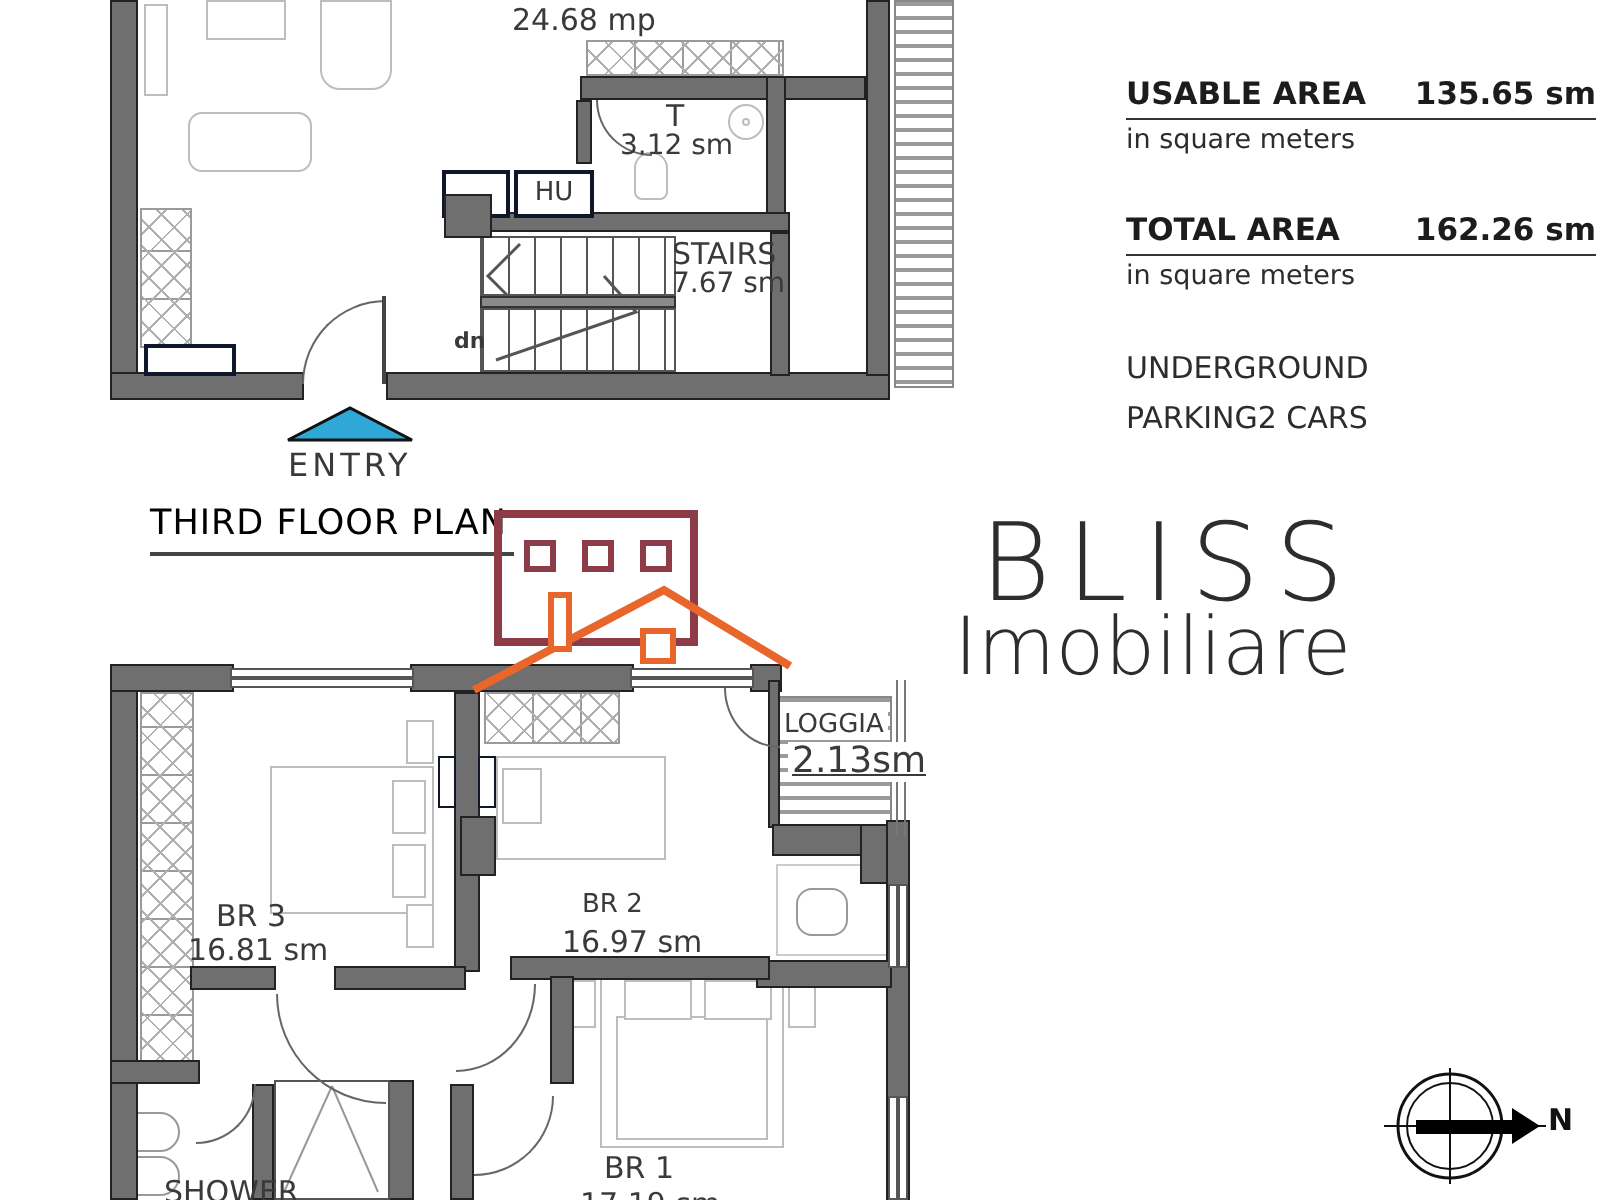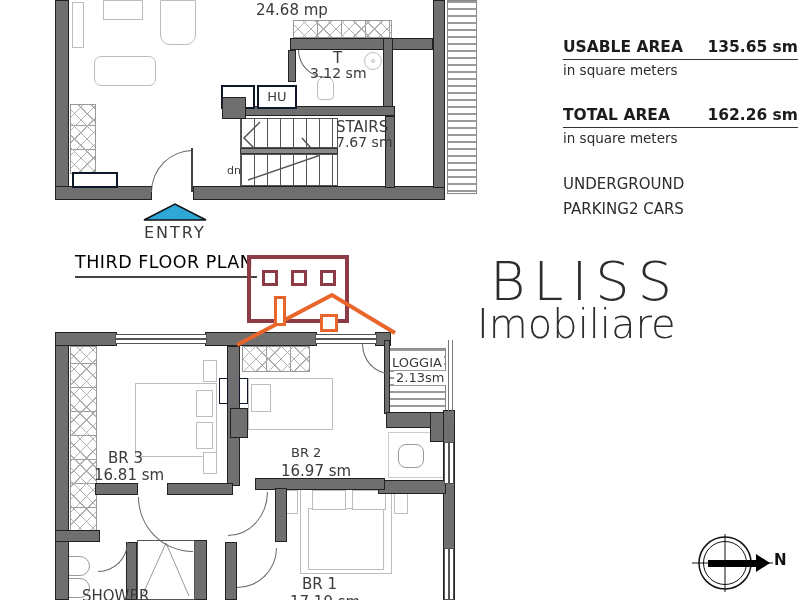--- a/index.html
+++ b/index.html
@@ -90,21 +90,21 @@
     <div style="position:absolute;left:191px;top:148px;width:2px;height:44px;background:#444;z-index:3;"></div>
     <svg style="left:142px;top:202px;z-index:4;" width="66" height="20" viewBox="0 0 66 20">
       <polygon points="2,18 33,2 64,18" fill="#2fa8d8" stroke="#111" stroke-width="1.5"></polygon>
     </svg>
 
     <span class="lbl" style="left:256px;top:2px;font-size:15px;">24.68 mp</span>
     <span class="lbl" style="left:333px;top:50px;font-size:15px;">T</span>
     <span class="lbl" style="left:310px;top:66px;font-size:14px;">3.12 sm</span>
     <span class="lbl" style="left:336px;top:119px;font-size:15px;">STAIRS</span>
     <span class="lbl" style="left:336px;top:135px;font-size:14px;">7.67 sm</span>
-    <span class="lbl" style="left:227px;top:165px;font-size:11px;font-weight:normal;">dn</span>
+    <span class="lbl" style="left:227px;top:165px;font-size:11px;font-weight:bold;">dn</span>
     <span class="lbl" style="left:144px;top:224px;font-size:16px;letter-spacing:2px;">ENTRY</span>
   </div>
 
   <div>
     <div class="iprow" style="left:563px;top:38px;">
       <span>USABLE AREA</span>
       <span>135.65 sm</span>
     </div>
     <span class="ipsub" style="left:563px;top:62px;">in square meters</span>
     <div class="iprow" style="left:563px;top:106px;">
@@ -163,21 +163,21 @@
     <div class="wall" style="left:55px;top:530px;width:45px;height:12px;"></div>
     <div class="wall" style="left:126px;top:542px;width:11px;height:58px;"></div>
     <div class="wall" style="left:193px;top:540px;width:14px;height:60px;"></div>
     <div class="wall" style="left:225px;top:542px;width:12px;height:58px;"></div>
 
     <div class="xhv" style="left:70px;top:346px;width:27px;height:186px;"></div>
 
     <div class="stripes" style="left:388px;top:348px;width:58px;height:66px;"></div>
     <div class="arcSW" style="left:362px;top:344px;width:28px;height:30px;"></div>
     <span class="lbl chip" style="left:390px;top:356px;font-size:13px;">LOGGIA</span>
-    <span class="lbl chip" style="left:394px;top:371px;font-size:13px;">2.13sm</span>
+    <span class="lbl chip" style="left:394px;top:371px;font-size:18px;text-decoration:underline;">2.13sm</span>
 
     <div class="f" style="left:135px;top:383px;width:82px;height:74px;"></div>
     <div class="f" style="left:196px;top:390px;width:17px;height:27px;"></div>
     <div class="f" style="left:196px;top:422px;width:17px;height:27px;"></div>
     <div class="f" style="left:203px;top:360px;width:14px;height:22px;"></div>
     <div class="f" style="left:203px;top:452px;width:14px;height:22px;"></div>
     <span class="lbl" style="left:108px;top:450px;font-size:15px;">BR 3</span>
     <span class="lbl" style="left:94px;top:467px;font-size:15px;">16.81 sm</span>
 
     <div class="xh" style="left:242px;top:346px;width:68px;height:26px;"></div>

